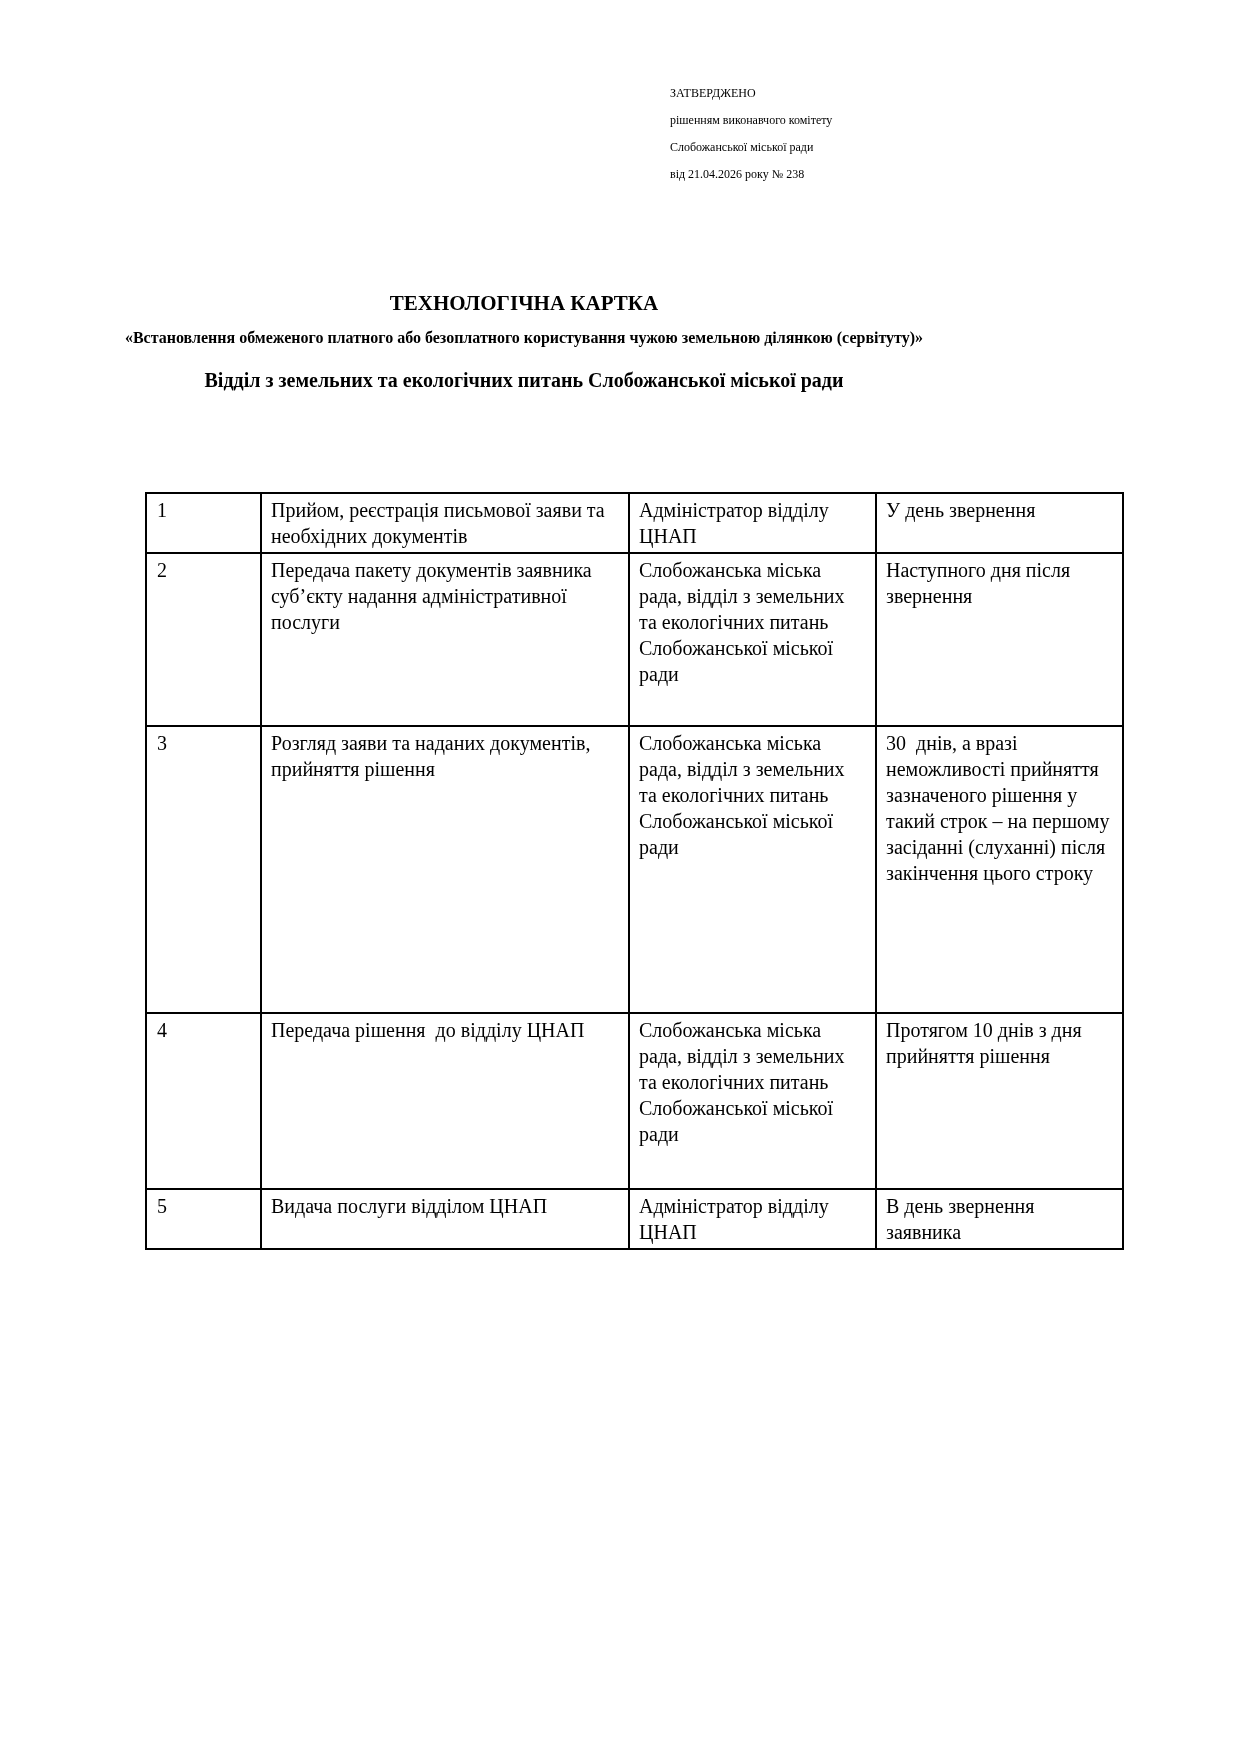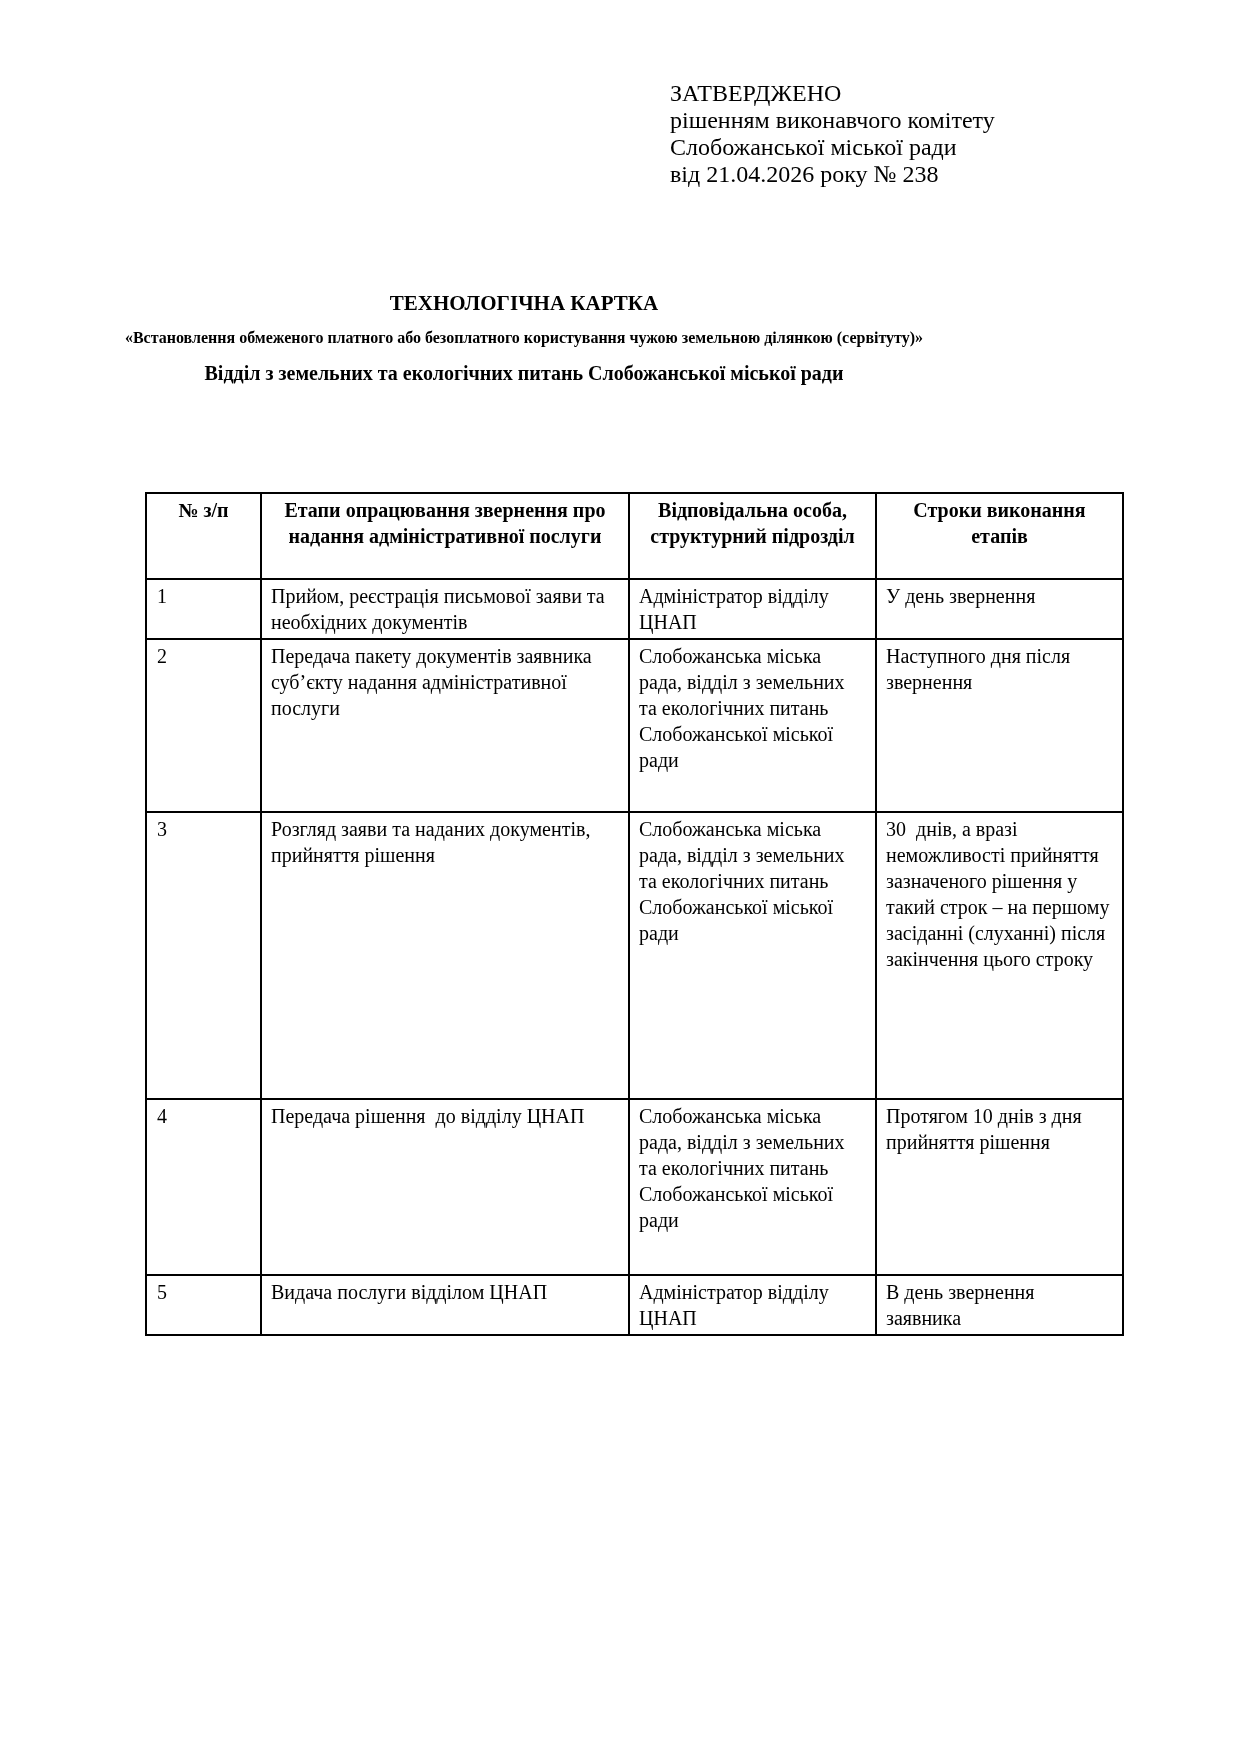--- a/index.html
+++ b/index.html
@@ -12,21 +12,21 @@
     width: 1240px;
     height: 1754px;
     font-family: "Liberation Serif", "DejaVu Serif", serif;
     color: #000000;
     overflow: hidden;
   }
   .approval-block {
     position: absolute;
     left: 670px;
     top: 80px;
-    font-size: 24px;
+    font-size: 12px;
     line-height: 27px;
     white-space: nowrap;
   }
   .center-block {
     position: absolute;
     left: 0;
     top: 290px;
     width: 1048px;
     text-align: center;
   }
@@ -46,21 +46,21 @@
   .doc-identifier {
     font-size: 20px;
     line-height: 27px;
     margin-top: 5px;
     text-decoration: underline;
   }
   .doc-department {
     font-size: 20px;
     font-weight: bold;
     line-height: 27px;
-    margin-top: 8px;
+    margin-top: 15px;
   }
   table.process-table {
     position: absolute;
     left: 145px;
     top: 492px;
     width: 977px;
     border-collapse: collapse;
     table-layout: fixed;
     font-size: 20px;
     line-height: 26px;
@@ -112,26 +112,20 @@
 </div>
 
 <table class="process-table">
   <colgroup>
     <col class="c1">
       <col class="c2">
       <col class="c3">
       <col class="c4">
   </colgroup>
   <tbody>
-    <tr class="hdr-row">
-      <th>№ з/п</th>
-      <th>Етапи опрацювання звернення про надання адміністративної послуги</th>
-      <th>Відповідальна особа, структурний підрозділ</th>
-      <th>Строки виконання етапів</th>
-    </tr>
     <tr class="row-1">
       <td class="num-cell">1</td>
       <td>Прийом, реєстрація письмової заяви та необхідних документів</td>
       <td>Адміністратор відділу ЦНАП</td>
       <td>У день звернення</td>
     </tr>
     <tr class="row-2">
       <td class="num-cell">2</td>
       <td>Передача пакету документів заявника суб’єкту надання адміністративної послуги</td>
       <td>Слобожанська міська рада, відділ з земельних та екологічних питань Слобожанської міської ради</td>

